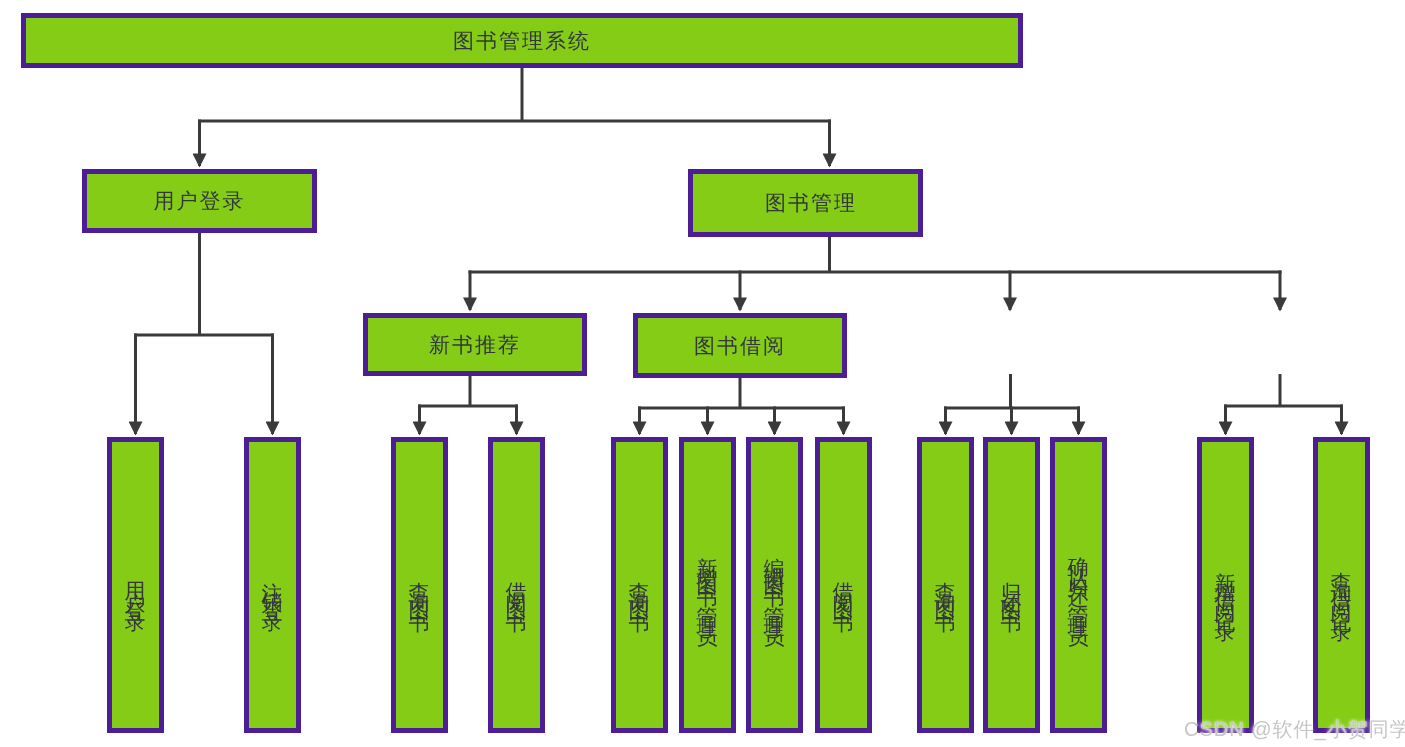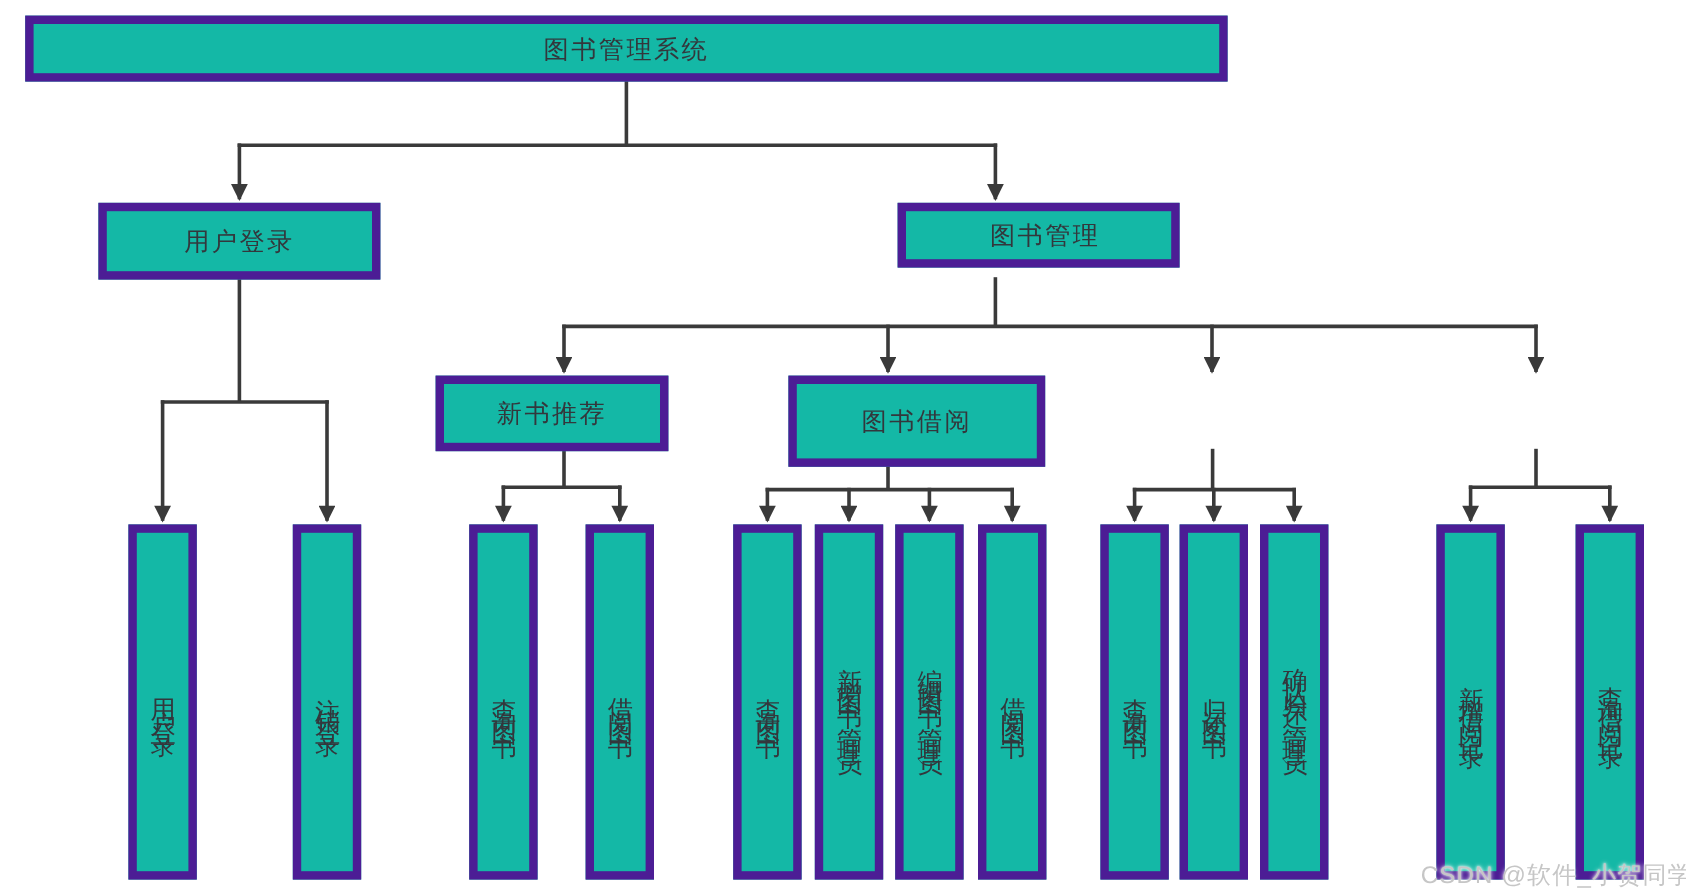--- a/index.html
+++ b/index.html
@@ -13,22 +13,22 @@
   }
   svg.connectors {
     position: absolute;
     left: 0; top: 0;
     width: 1405px; height: 747px;
     z-index: 1;
   }
   .node {
     position: absolute;
     box-sizing: border-box;
-    border: 7px solid #4c1d95;
-    background: #14b8a6;
+    border: 5px solid #4c1d95;
+    background: #84cc16;
     display: flex;
     align-items: center;
     justify-content: center;
     color: #33373c;
     z-index: 2;
   }
   .h-label {
     font-size: 21px;
     letter-spacing: 2px;
     white-space: nowrap;
@@ -113,28 +113,28 @@
     </g>
   </svg>
 
   <div class="node" style="left:21px; top:13px; width:1002px; height:55px;">
     <span class="h-label">图书管理系统</span>
   </div>
 
   <div class="node" style="left:82px; top:169px; width:235px; height:64px;">
     <span class="h-label">用户登录</span>
   </div>
-  <div class="node" style="left:748px; top:169px; width:235px; height:54px;padding-left:11px;">
+  <div class="node" style="left:688px; top:169px; width:235px; height:68px;padding-left:11px;">
     <span class="h-label">图书管理</span>
   </div>
 
-  <div class="node" style="left:363px; top:313px; width:194px; height:63px;font-family:Liberation Mono, monospace;">
+  <div class="node" style="left:363px; top:313px; width:224px; height:63px;font-family:Liberation Mono, monospace;">
     <span class="h-label">新书推荐</span>
   </div>
-  <div class="node" style="left:633px; top:313px; width:214px; height:76px;margin-left:24px;">
+  <div class="node" style="left:633px; top:313px; width:214px; height:65px;">
     <span class="h-label">图书借阅</span>
   </div>
 
   <div class="node leaf" style="left:107px;">
     <span class="v-label">用户登录</span>
   </div>
   <div class="node leaf" style="left:244px;">
     <span class="v-label">注销登录</span>
   </div>
 

